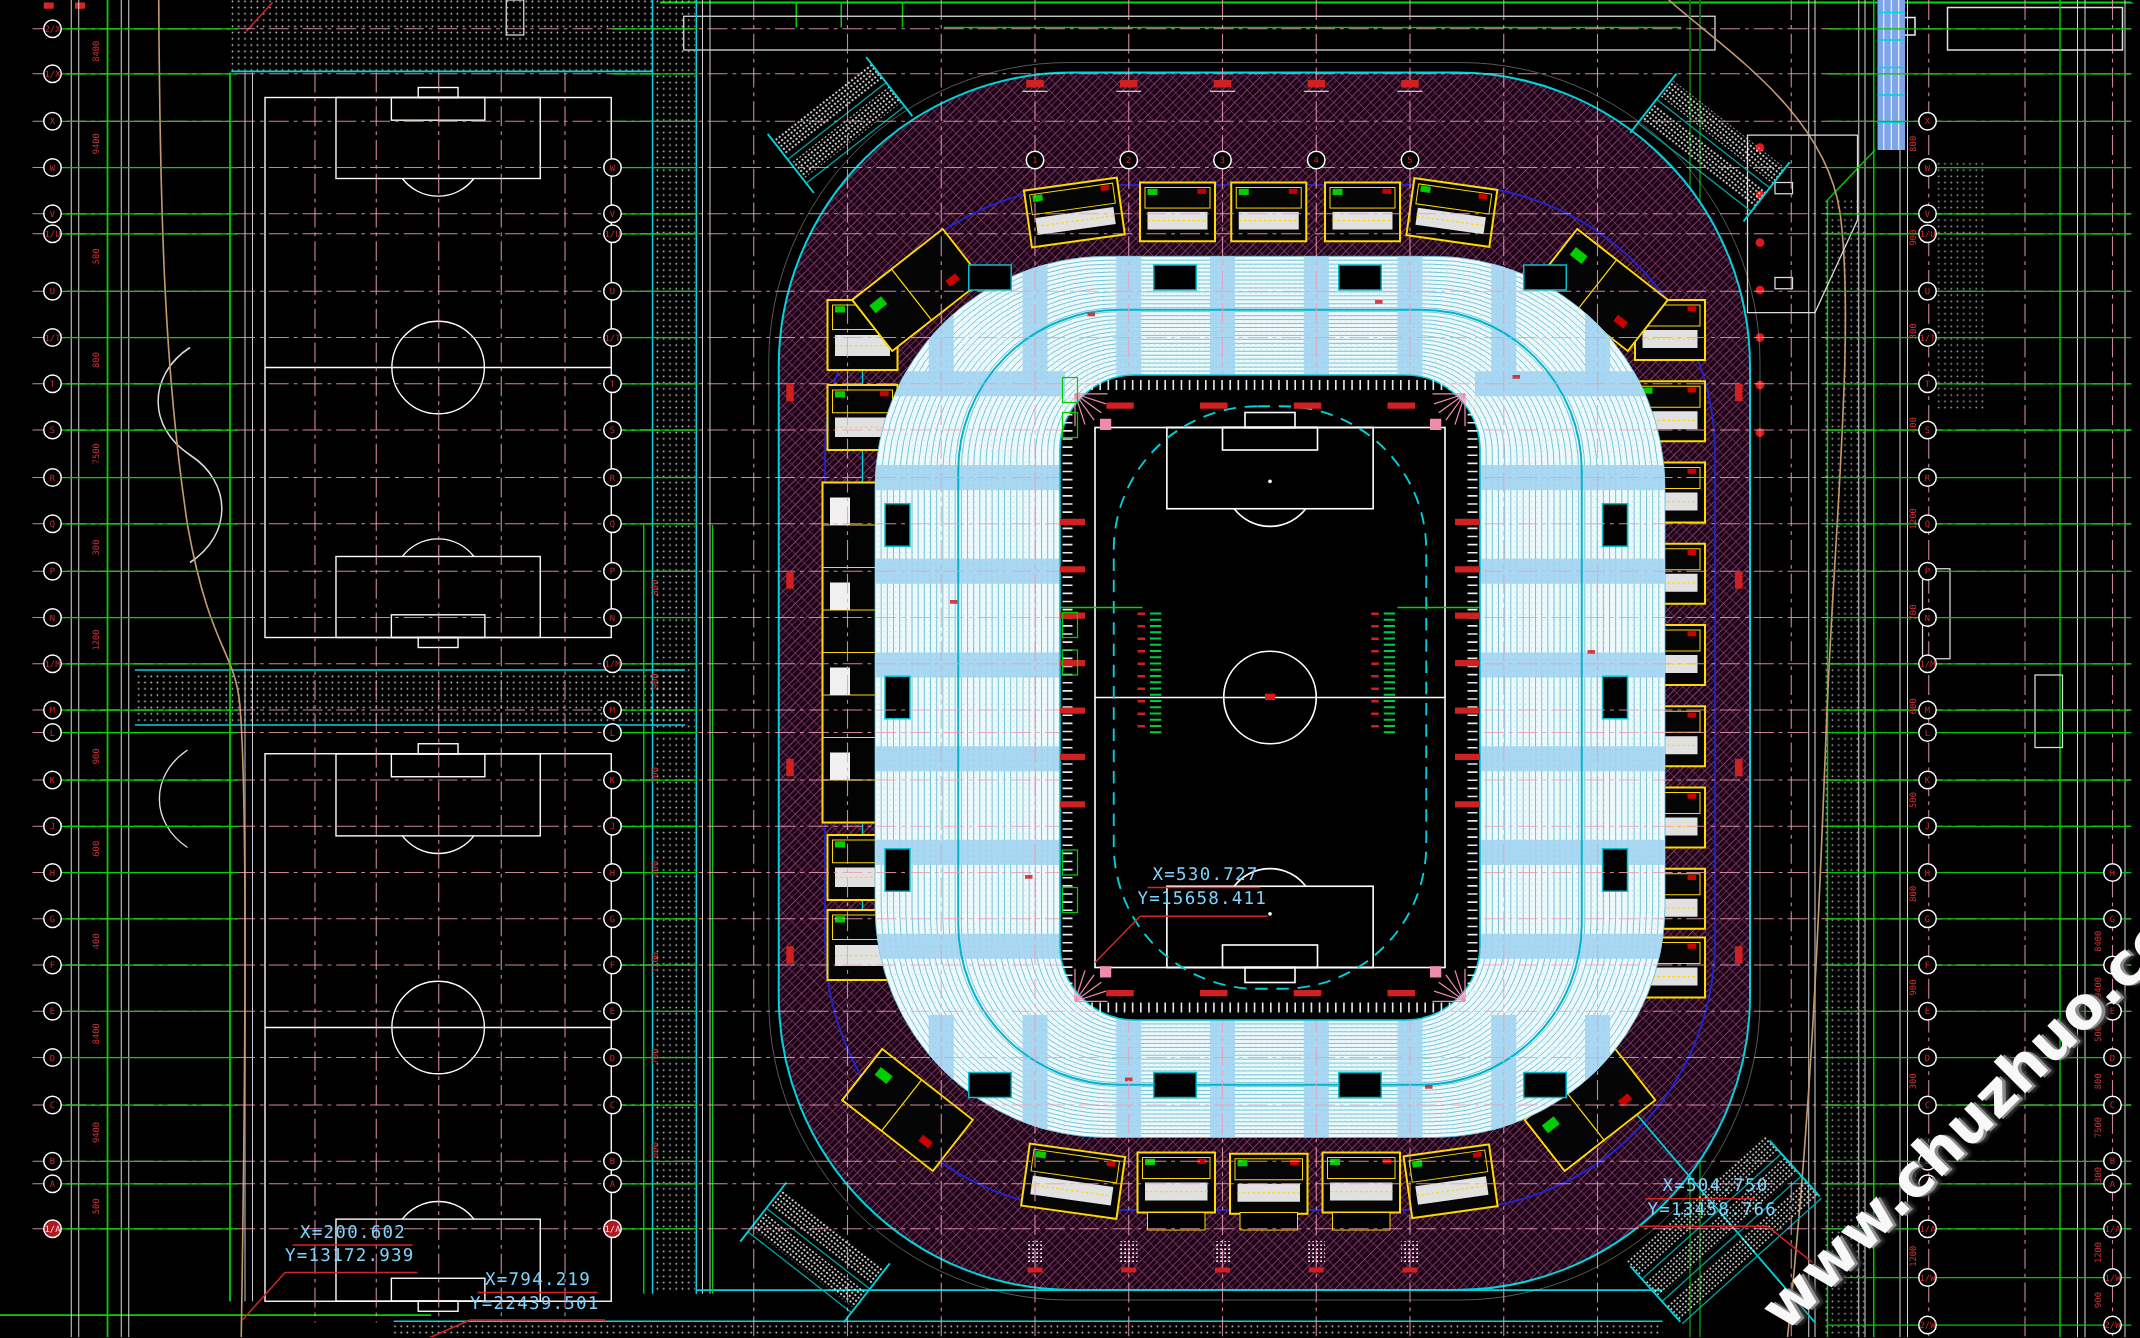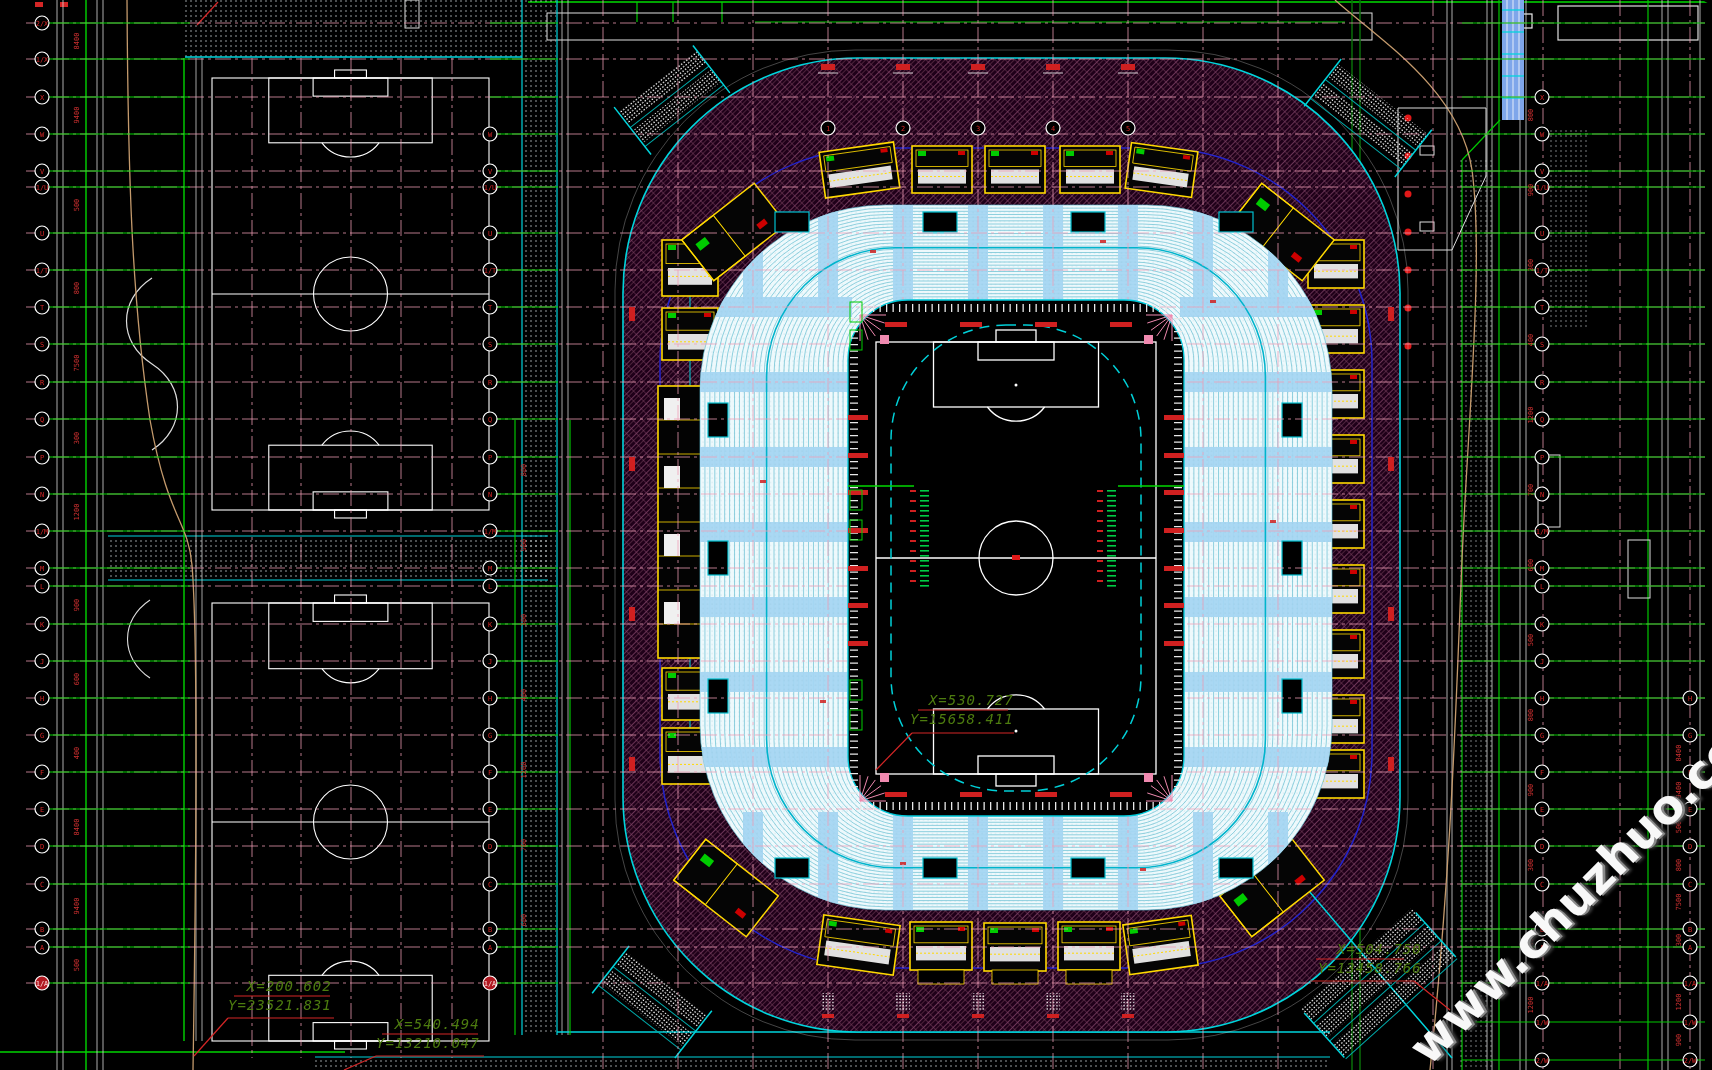--- a/index.html
+++ b/index.html
@@ -1,20 +1,20 @@
 <!DOCTYPE html>
 <html><head>
 <meta charset="utf-8">
 <style>
   html,body{margin:0;padding:0;background:#000;}
   #stage{position:relative;width:1712px;height:1070px;overflow:hidden;background:#000;
          font-family:"DejaVu Sans Mono",monospace;border-radius:13px;}
   svg{position:absolute;left:0;top:0;}
-  .coord{position:absolute;color:#4d7c0f;font-size:14px;line-height:19px;letter-spacing:1px;
-         font-style:italic;white-space:nowrap;text-align:right;}
+  .coord{position:absolute;color:#7dd3fc;font-size:14px;line-height:19px;letter-spacing:1px;
+         white-space:nowrap;}
   .coord .cy{margin-left:-12px;}
   #wm{position:absolute;left:1398px;top:1036px;transform:rotate(-45deg);transform-origin:0 0;
       font-family:"DejaVu Sans",sans-serif;font-weight:bold;font-size:47px;color:#f8f8f8;
       text-shadow:2px 2px 0 #8a8a8a,4px 4px 3px #3a3a3a;white-space:nowrap;z-index:5;}
 </style>
 </head>
 <body>
 
 <div id="stage">
   <svg id="cad" viewBox="0 0 1712 1070" width="1712" height="1070">
@@ -1085,25 +1085,25 @@
         <line x1="1414" y1="981" x2="1450" y2="1010" stroke="#d42626" stroke-width="1.2"></line>
       </g>
   </svg>
 
   <div class="coord" style="left:922px;top:691px">
     <div class="cx">X=530.727</div>
     <div class="cy">Y=15658.411</div>
   </div>
   <div class="coord" style="left:240px;top:977px">
     <div class="cx">X=200.602</div>
-    <div class="cy">Y=23521.831</div>
+    <div class="cy">Y=13172.939</div>
   </div>
   <div class="coord" style="left:388px;top:1015px">
-    <div class="cx">X=540.494</div>
-    <div class="cy">Y=13210.047</div>
+    <div class="cx">X=794.219</div>
+    <div class="cy">Y=22439.501</div>
   </div>
   <div class="coord" style="left:1330px;top:940px">
     <div class="cx">X=504.750</div>
     <div class="cy">Y=13458.766</div>
   </div>
 
   <div id="wm">www.chuzhuo.com</div>
 </div>
 
 </body></html>

